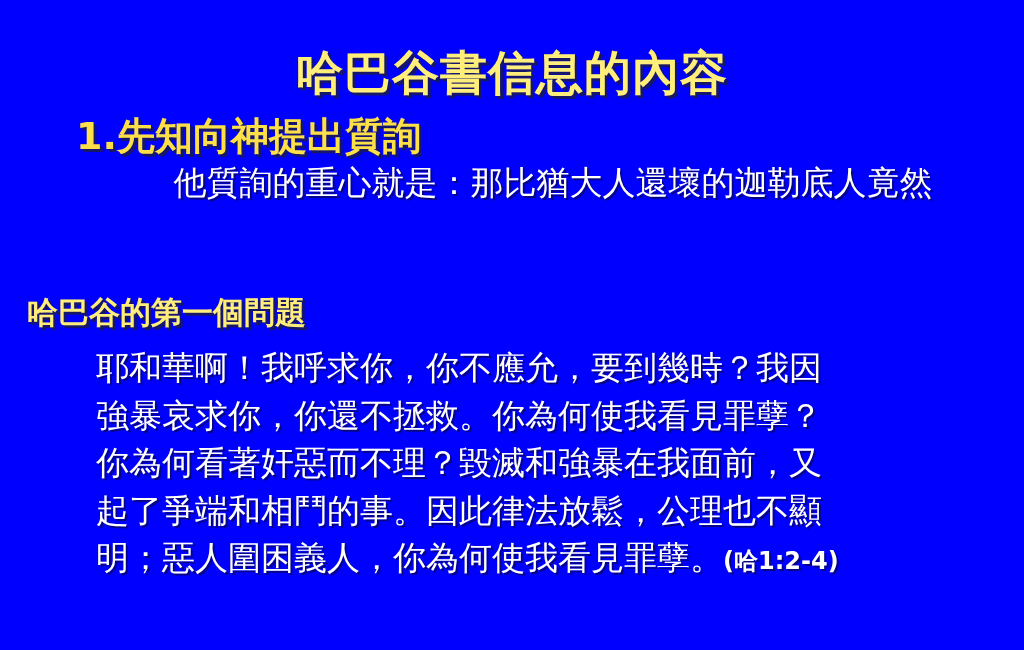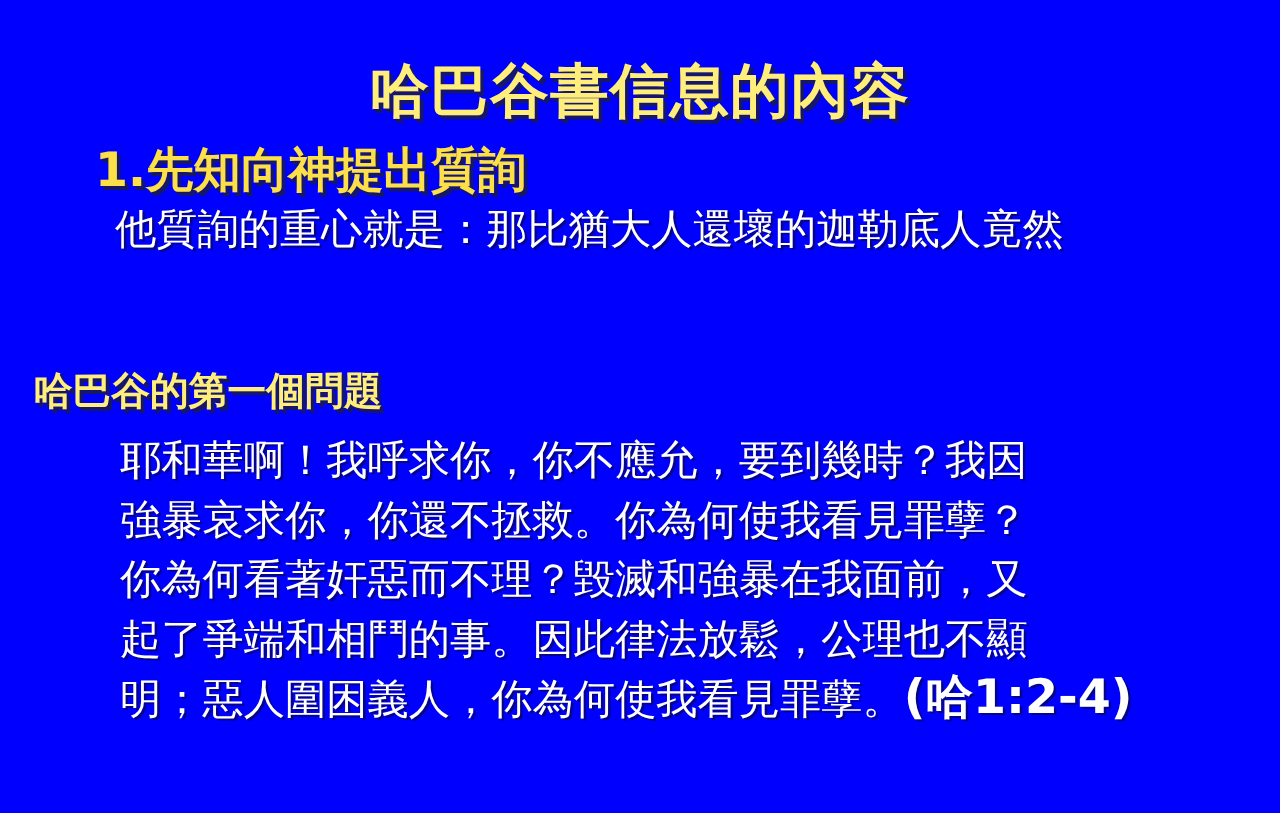--- a/index.html
+++ b/index.html
@@ -59,20 +59,21 @@
   .body-line {
     font-size: 33px;
     color: #ffffff;
     line-height: 46px;
     letter-spacing: 0px;
     white-space: nowrap;
     text-shadow: 2px 2px 0 rgba(8, 8, 90, 0.75);
   }
   .body-line.indent {
     padding-left: 18px;
+    text-align: center;
   }
 
   
   .sub-heading {
     position: absolute;
     top: 292px;
     left: 0;
     width: 1024px;
     text-align: left;
     font-size: 31px;
@@ -93,21 +94,21 @@
   .quote-line {
     font-size: 33px;
     color: #ffffff;
     line-height: 47.5px;
     letter-spacing: 0px;
     white-space: nowrap;
     text-shadow: 2px 2px 0 rgba(8, 8, 90, 0.75);
   }
   .ref {
     font-weight: bold;
-    font-size: 38px;
+    font-size: 24px;
   }
 </style>
 </head>
 <body>
 
 <div class="slide">
 
   <div class="slide-title">哈巴谷書信息的內容</div>
 
   <div class="point-heading">1.先知向神提出質詢</div>

